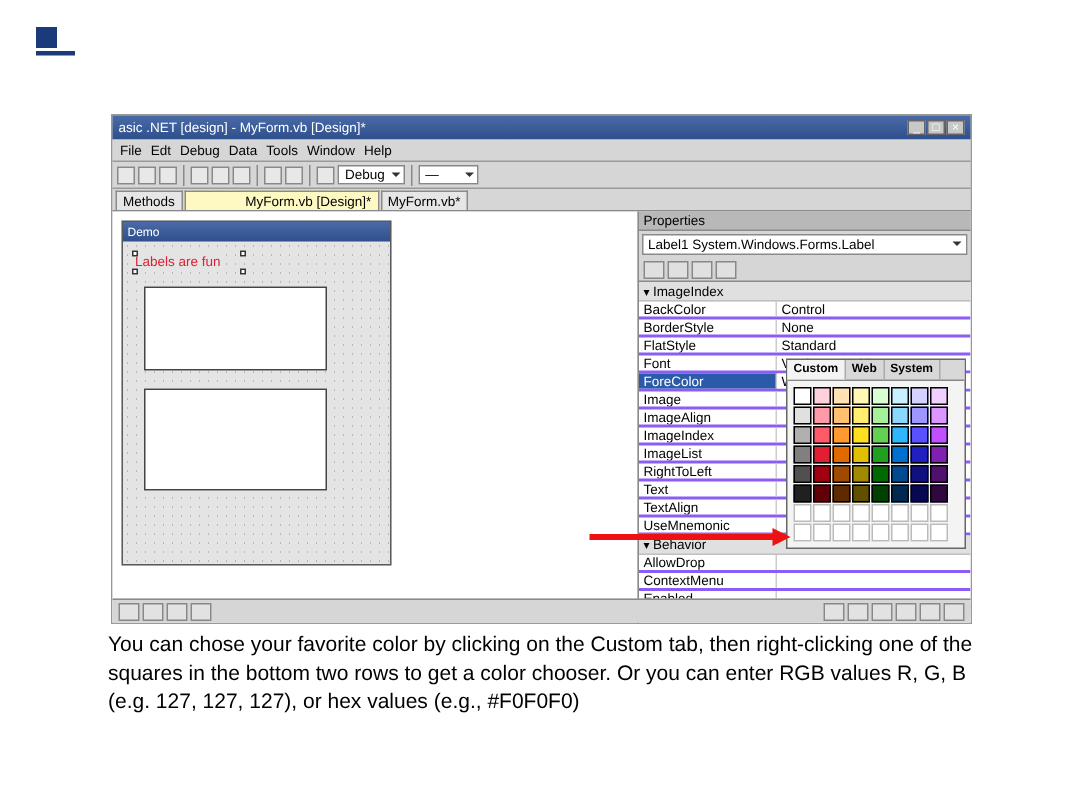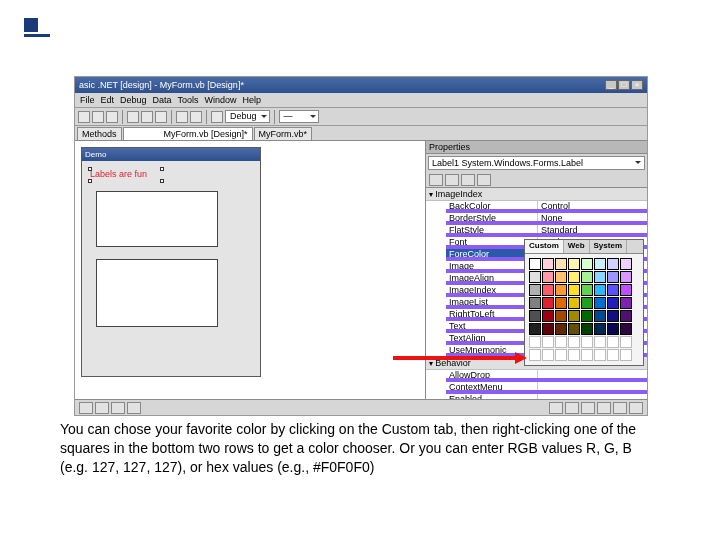--- a/index.html
+++ b/index.html
@@ -20,21 +20,21 @@
   .menubar span { padding: 0 2px; }
 
   .toolbar { height: 18px; background: #d6d6d6; border-bottom: 1px solid #9a9a9a; display: flex; align-items: center; gap: 2px; padding: 0 3px; font-size: 9px; }
   .tb-btn { width: 12px; height: 12px; background: #e8e8e8; border: 1px solid #888; }
   .tb-sep { width: 1px; height: 14px; background: #8a8a8a; margin: 0 2px; }
   .tb-combo { padding: 0 12px 0 4px; height: 13px; background: #fff; border: 1px solid #888; font-size: 9px; line-height: 11px; position: relative; }
   .tb-combo::after { content:""; position:absolute; right:2px; top:4px; border:3px solid transparent; border-top-color:#333; }
 
   .tabstrip { height: 15px; background: #d6d6d6; display: flex; gap: 1px; padding-left: 2px; border-bottom: 1px solid #8a8a8a; font-size: 9px; align-items: flex-end; text-align: center; }
   .tab { padding: 1px 4px; background: #e6e6e6; border: 1px solid #8a8a8a; border-bottom: none; }
-  .tab.active { background: #ffffff; padding-left: 40px; }
+  .tab.active { background: #fef9c3; padding-left: 40px; }
 
   .mainrow { display: flex; height: calc(100% - 64px); }
 
   
   .design { flex: 1; background: #fff; padding: 6px; position: relative; }
   .form { width: 180px; height: 230px; border: 1px solid #5a5a5a; background: #e4e4e4; position: relative; }
   .form-title { height: 13px; background: linear-gradient(#4a6ba8,#2d4f8c); color: #fff; font-size: 8px; padding: 0 3px; line-height: 13px; }
   .dots { background-image: radial-gradient(#8a8a8a 0.5px, transparent 0.5px); background-size: 6px 6px; }
   .form-body { position: relative; width: 100%; height: calc(100% - 13px); }
   .lbl { position: absolute; top: 8px; left: 8px; font-size: 9px; color: #d23; background: #e4e4e4; }
@@ -47,21 +47,21 @@
   .right { width: 222px; background: #d6d6d6; border-left: 1px solid #8a8a8a; display: flex; flex-direction: column; position: relative; }
   .pane-title { height: 13px; background: #b8b8b8; font-size: 9px; padding: 0 3px; line-height: 13px; border-bottom: 1px solid #8a8a8a; }
   .pane-obj { height: 14px; background: #fff; font-size: 9px; padding: 0 3px; line-height: 12px; border: 1px solid #8a8a8a; margin: 2px; position: relative; }
   .pane-obj::after { content:""; position:absolute; right:3px; top:4px; border:3px solid transparent; border-top-color:#333; }
   .pane-tb { height: 16px; display:flex; gap:2px; padding:0 3px; align-items:center; border-bottom:1px solid #8a8a8a; }
   .pane-tb .btn { width:14px; height:12px; background:#e0e0e0; border:1px solid #888; }
 
   .proplist { flex:1; background:#fff; font-size:9px; overflow:hidden; position:relative; }
   .cat { background:#e0e0e0; padding:1px 3px; border-bottom:1px solid #c0c0c0; }
   .cat::before { content:"▾ "; font-size:8px; }
-  .prow { display:flex; height:12px; border-bottom:4px solid #8b5cf6;margin-left:20px; }
+  .prow { display:flex; height:12px; border-bottom:2px solid #8b5cf6; }
   .pname { width: 92px; padding: 0 3px; border-right: 1px solid #ccc; overflow: hidden; white-space: nowrap; }
   .pval { flex:1; padding: 0 3px; overflow:hidden; white-space:nowrap; }
   .prow.sel .pname { background:#2a5aa8; color:#fff; }
   .prow.sel .pval { background:#fff; }
 
   
   .colorpop { position:absolute; left: 98px; top: 98px; width: 120px; background:#f4f4f4; border:1px solid #666; z-index:5; }
   .cptabs { display:flex; height:14px; font-size:8px; border-bottom:1px solid #888; background:#d8d8d8; }
   .cptab { padding:1px 4px; border-right:1px solid #aaa;font-weight:bold; }
   .cptab.active { background:#f4f4f4; }
@@ -69,21 +69,21 @@
   .swatch { width:12px; height:12px; border:1px solid #000; }
   .swatch.empty { background:#fff; border-color:#bbb; }
 
   .arrow { position:absolute; left: 318px; top: 275px; width: 140px; height: 12px; z-index:6; }
   .arrow .shaft { position:absolute; top:4px; left:0; width:126px; height:4px; background:#e11; }
   .arrow .head { position:absolute; right:0; top:0; border:6px solid transparent; border-left:12px solid #e11; }
 
   .bottombar { position:absolute; bottom:0; left:0; right:0; height:16px; background:#d6d6d6; border-top:1px solid #8a8a8a; display:flex; align-items:center; gap:2px; padding:0 4px; }
   .bottombar .btn { width:14px; height:12px; background:#e2e2e2; border:1px solid #888; }
 
-  .caption { position:absolute; left:60px; top:420px; width:600px; font-size:14px; line-height:1.35; }
+  .caption { position:absolute; left:72px; top:420px; width:600px; font-size:14px; line-height:1.35; }
 </style>
 </head>
 <body>
 
 <div class="tl-marker">
     <div class="sq"></div>
     <div class="h"></div>
   </div>
 
 <div class="ide-wrap">

